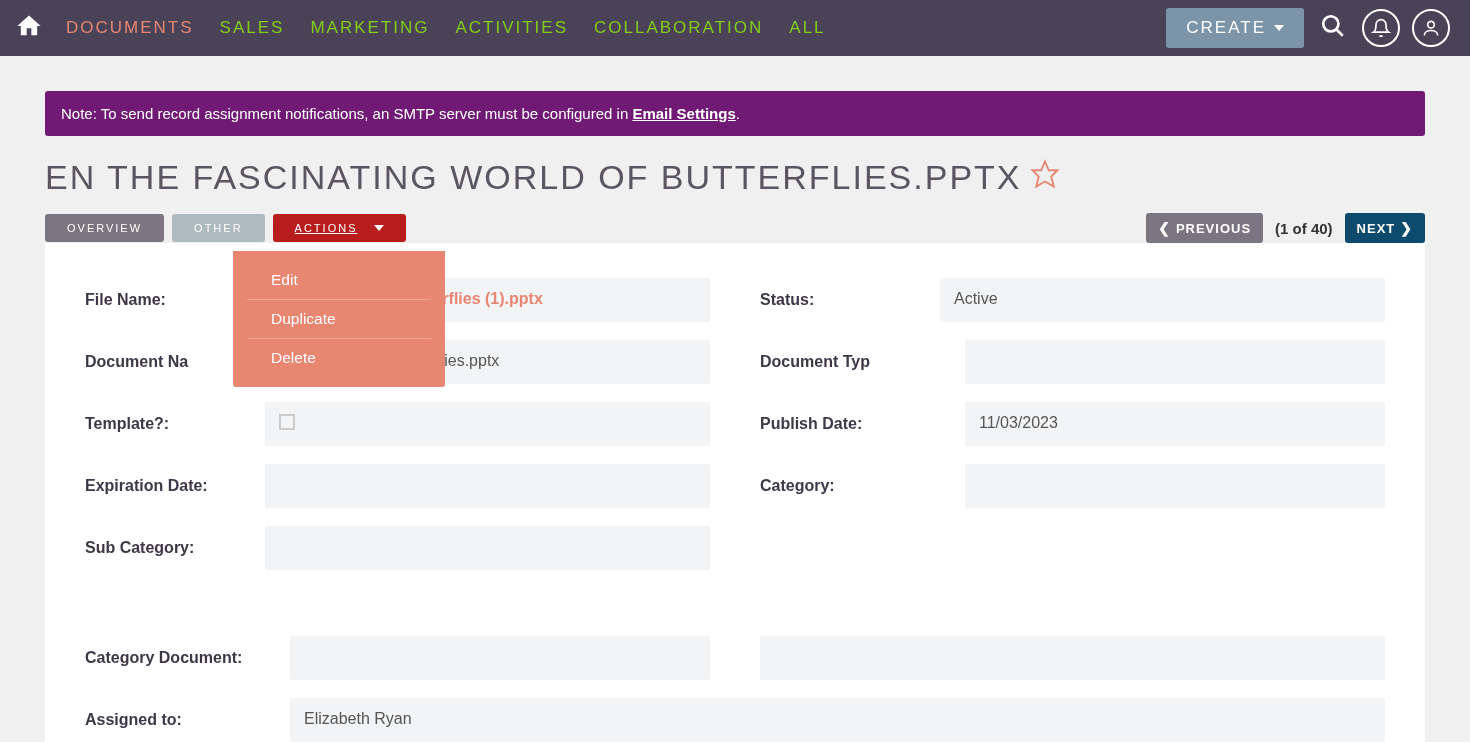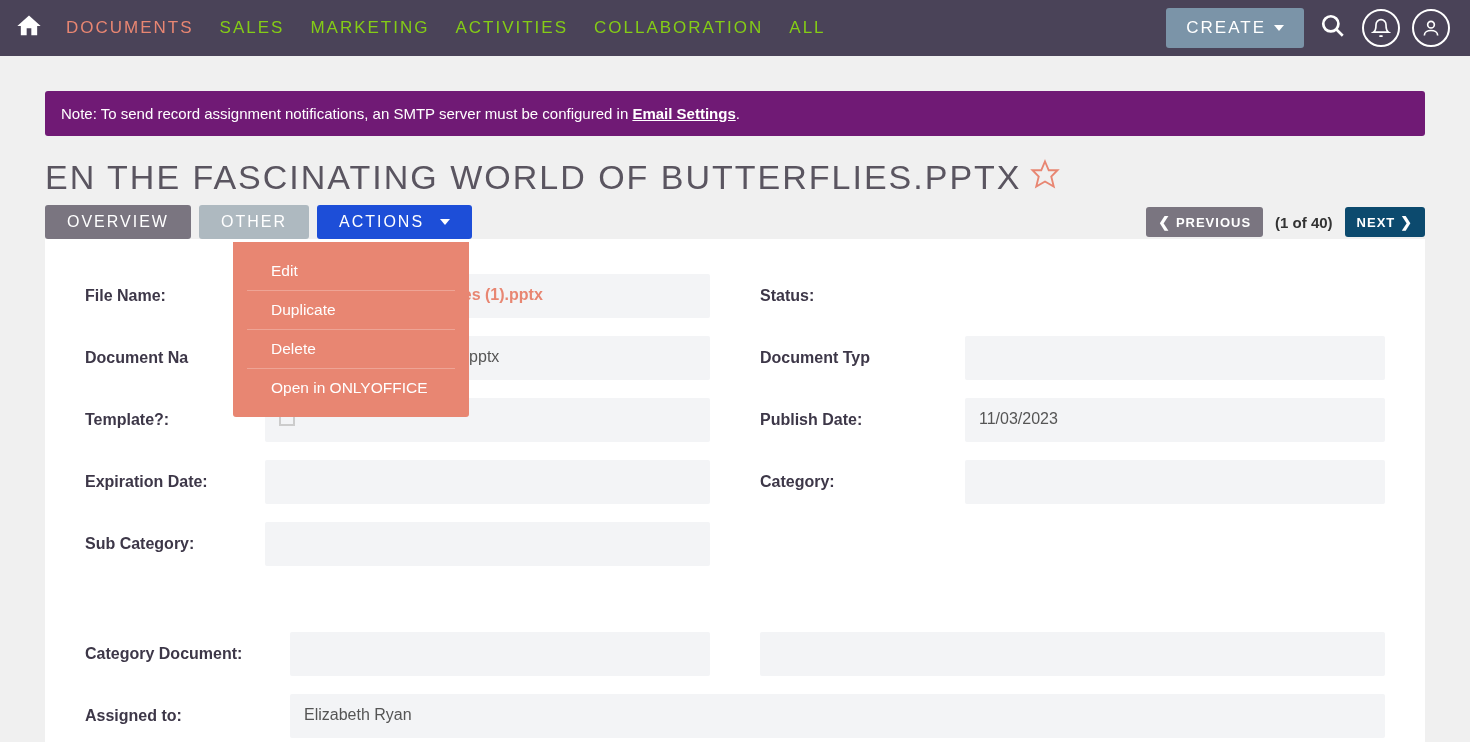--- a/index.html
+++ b/index.html
@@ -106,74 +106,75 @@
       font-weight: 600;
     }
     .page-title {
       font-size: 34px;
       font-weight: 300;
       letter-spacing: 2px;
       color: #5a5560;
       display: flex;
       align-items: center;
       gap: 8px;
-      margin-bottom: 8px;
+      margin-bottom: 16px;
     }
     .star-icon {
       color: #e88672;
       cursor: pointer;
       stroke: #e88672;
       fill: none;
     }
     .toolbar-row {
       display: flex;
       align-items: center;
       justify-content: space-between;
       margin-bottom: 0;
     }
     .tabs {
       display: flex;
       gap: 8px;
       position: relative;
     }
     .tab {
       padding: 8px 22px;
-      font-size: 16px;
+      font-size: 11px;
       font-weight: 500;
       letter-spacing: 2px;
       color: #fff;
       border-radius: 3px;
       cursor: pointer;
       border: none;
     }
     .tab.overview {
       background: #7a7580;
     }
     .tab.other {
       background: #aeb9c0;
     }
     .tab.actions {
-      background: #1d4ed8;
+      background: #b91c1c;
       display: flex;
       align-items: center;
       gap: 16px;
+      text-decoration: underline;
     }
     .tab-caret {
       width: 0;
       height: 0;
       border-left: 5px solid transparent;
       border-right: 5px solid transparent;
       border-top: 6px solid #fff;
     }
     .actions-dropdown {
       position: absolute;
       top: 37px;
       left: 188px;
       background: #e88672;
-      width: 236px;
+      width: 212px;
       border-radius: 0 0 3px 3px;
       z-index: 10;
       padding: 10px 0;
     }
     .dropdown-item {
       color: #fff;
       padding: 10px 24px;
       font-size: 15.5px;
       cursor: pointer;
       border-bottom: 1px solid rgba(255,255,255,0.25);
@@ -333,21 +334,20 @@
       <button class="tab overview">OVERVIEW</button>
       <button class="tab other">OTHER</button>
       <button class="tab actions">
         <span>ACTIONS</span>
         <span class="tab-caret"></span>
       </button>
       <div class="actions-dropdown">
         <div class="dropdown-item">Edit</div>
         <div class="dropdown-item">Duplicate</div>
         <div class="dropdown-item">Delete</div>
-        <div class="dropdown-item">Open in ONLYOFFICE</div>
       </div>
     </div>
     <div class="pagination">
       <button class="page-btn">
         <span class="chev">❮</span>
         <span>PREVIOUS</span>
       </button>
       <span class="page-count">(1 of 40)</span>
       <button class="page-btn next">
         <span>NEXT</span>
@@ -358,20 +358,21 @@
 
   <div class="content-card">
     <div class="form-grid">
 
       <div class="form-row">
         <div class="form-label">File Name:</div>
         <div class="form-value link">ing World of Butterflies (1).pptx</div>
       </div>
       <div class="form-row">
         <div class="form-label-right">Status:</div>
+        <div class="form-value">Active</div>
       </div>
 
       <div class="form-row">
         <div class="form-label">Document Na</div>
         <div class="form-value">ing World of Butterflies.pptx</div>
       </div>
 
       <div class="form-row">
         <div class="form-label">Document Typ</div>
         <div class="form-value"></div>

